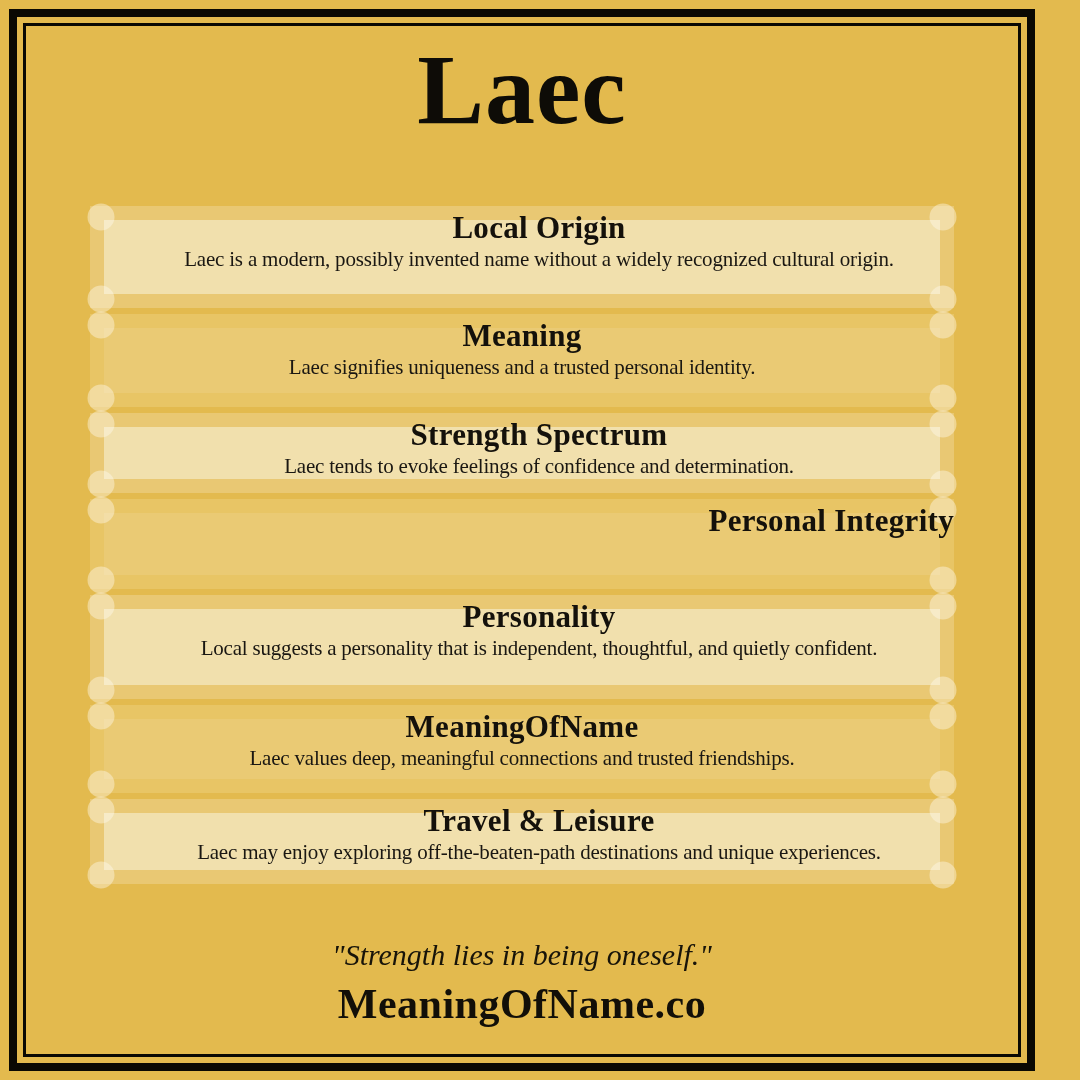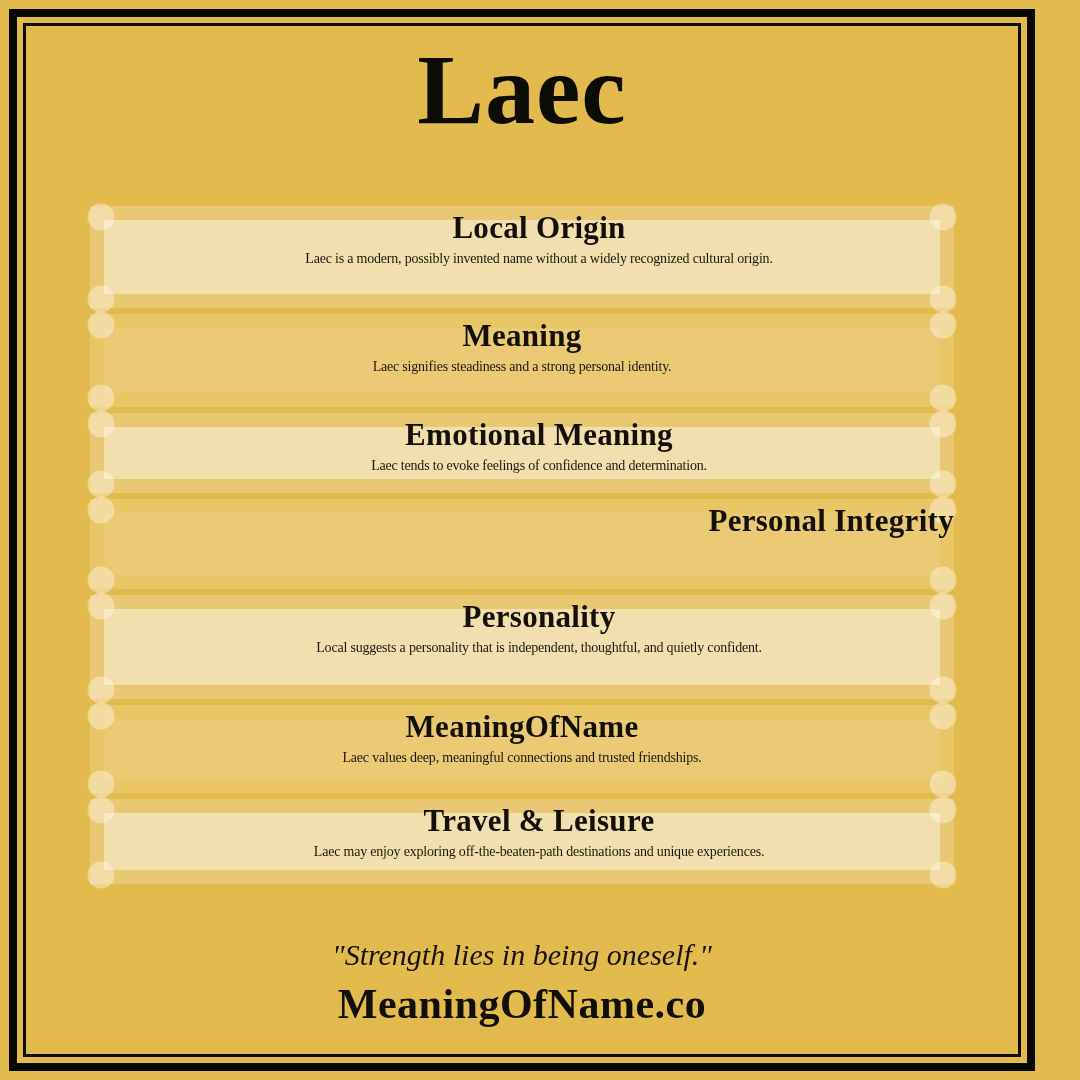--- a/index.html
+++ b/index.html
@@ -51,21 +51,21 @@
   .dot.tr { left:calc(100% - 11px); top:11px; }
   .dot.bl { left:11px; top:calc(100% - 9px); }
   .dot.br { left:calc(100% - 11px); top:calc(100% - 9px); }
 
   .card-content { position:relative; z-index:3; padding-top:4px; }
   .card h2 {
     margin:0; font-size:31px; line-height:36px; font-weight:bold;
     color:#14110b; letter-spacing:0.3px;
   }
   .card p {
-    margin:0 auto; font-size:14px; line-height:26px; color:#1a1712;
+    margin:0 auto; font-size:21px; line-height:26px; color:#1a1712;
     letter-spacing:-0.2px; max-width:800px;
   }
   .card:nth-child(1) p { max-width:760px; }
   .card:nth-child(5) p { max-width:700px; }
 
   .quote {
     margin:52px 0 0 0; text-align:center;
     font-size:30px; line-height:38px; font-style:italic; color:#181409;
   }
   .brand {
@@ -98,32 +98,32 @@
         </section>
 
         <section class="card dark">
           <div class="band"></div>
           <span class="dot tl"></span>
           <span class="dot tr"></span>
           <span class="dot bl"></span>
           <span class="dot br"></span>
           <div class="card-content">
             <h2>Meaning</h2>
-            <p>Laec signifies steadiness and a strong personal identity.</p>
+            <p>Laec signifies uniqueness and a trusted personal identity.</p>
           </div>
         </section>
 
         <section class="card light">
           <div class="band"></div>
           <span class="dot tl"></span>
           <span class="dot tr"></span>
           <span class="dot bl"></span>
           <span class="dot br"></span>
           <div class="card-content">
-            <h2>Emotional Meaning</h2>
+            <h2>Strength Spectrum</h2>
             <p>Laec tends to evoke feelings of confidence and determination.</p>
           </div>
         </section>
 
         <section class="card dark">
           <div class="band"></div>
           <span class="dot tl"></span>
           <span class="dot tr"></span>
           <span class="dot bl"></span>
           <span class="dot br"></span>

